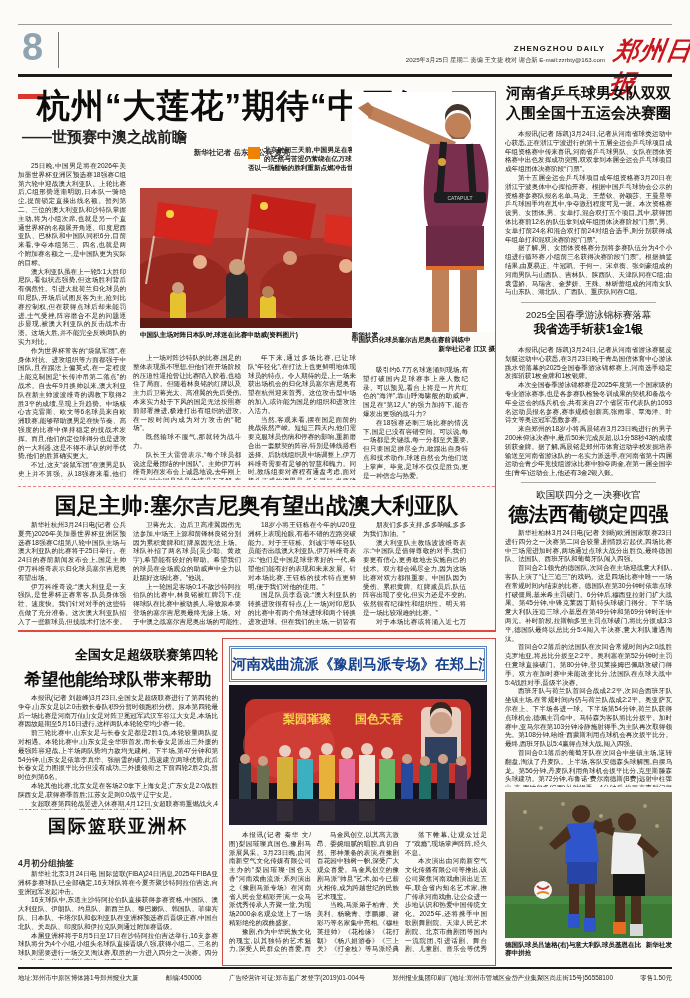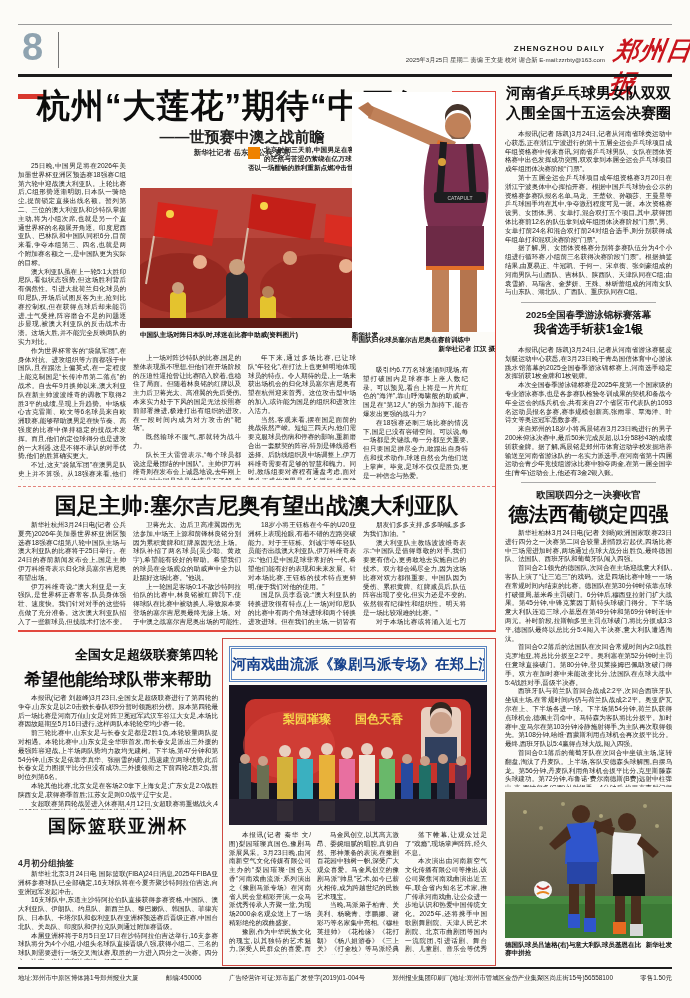--- a/index.html
+++ b/index.html
@@ -7,25 +7,25 @@
         font-family:"Liberation Sans","DejaVu Sans",sans-serif;color:#1a1a1a;overflow:hidden;}
   .abs{position:absolute;}
   .rule{background:#1c1c1c;}
   .thin-rule{background:#9a9a9a;}
   .body-text{font-size:6.6px;line-height:8.8px;text-align:justify;overflow:hidden;color:#212121;}
   .para{margin:0;text-indent:13px;}
   .cap{font-size:6.6px;line-height:8.4px;font-weight:bold;color:#111;}
   .cap-credit{float:right;font-weight:bold;}
   .center{}
   .hl-main{font-weight:bold;font-size:33px;letter-spacing:1px;white-space:nowrap;text-align:center;color:#0d0d0d;}
-  .hl-sub{font-weight:bold;font-size:15px;text-align:center;color:#222;}
+  .hl-sub{font-weight:bold;font-size:15px;color:#222;}
   .byline{font-size:7.5px;font-weight:bold;text-align:center;color:#333;}
   .hl2{font-weight:bold;font-size:22px;text-align:center;white-space:nowrap;color:#0d0d0d;}
   .side-h{font-weight:bold;text-align:center;white-space:nowrap;color:#0d0d0d;}
-  .kicker{font-size:9.5px;font-weight:bold;text-align:center;color:#222;}
+  .kicker{font-size:9.5px;font-weight:normal;text-align:center;color:#222;}
   .dash-sep{border-top:1px dashed #e2837b;}
   .col-sep{border-top:1px solid #aaa;}
   .page-num{font-size:38px;color:#8fa3b0;font-weight:bold;line-height:38px;}
   .section-title{font-size:25px;font-weight:bold;letter-spacing:3px;color:#111;}
   .masthead-en{font-size:8px;font-weight:bold;letter-spacing:1px;color:#222;text-align:right;}
   .dateline{font-size:6.2px;color:#333;text-align:right;}
   .logo-cn{font-family:"DejaVu Serif","Liberation Serif",serif;font-style:italic;font-weight:bold;
            font-size:25px;color:#c9151d;transform:skewX(-8deg);letter-spacing:1px;}
   .red{background:#d8382e;}
   .opera-box{border:1px solid #cf4a42;background:#fcfbf7;}

